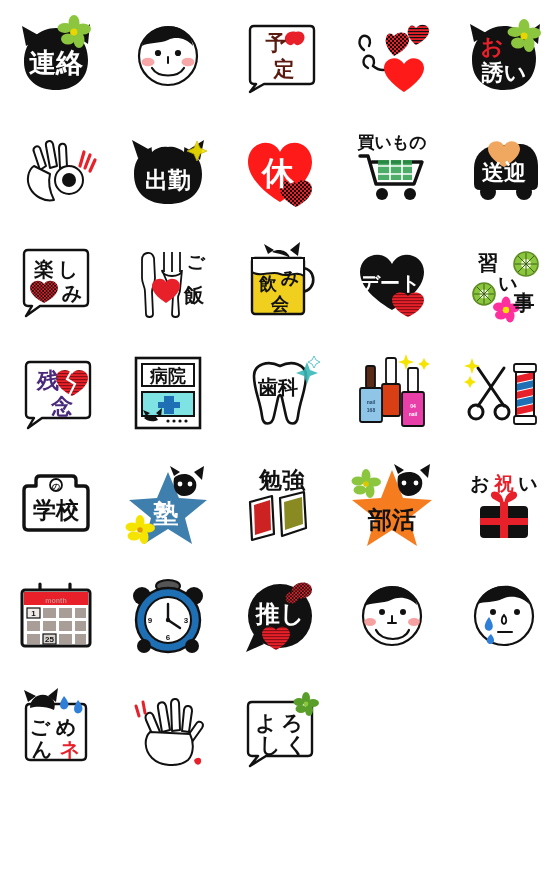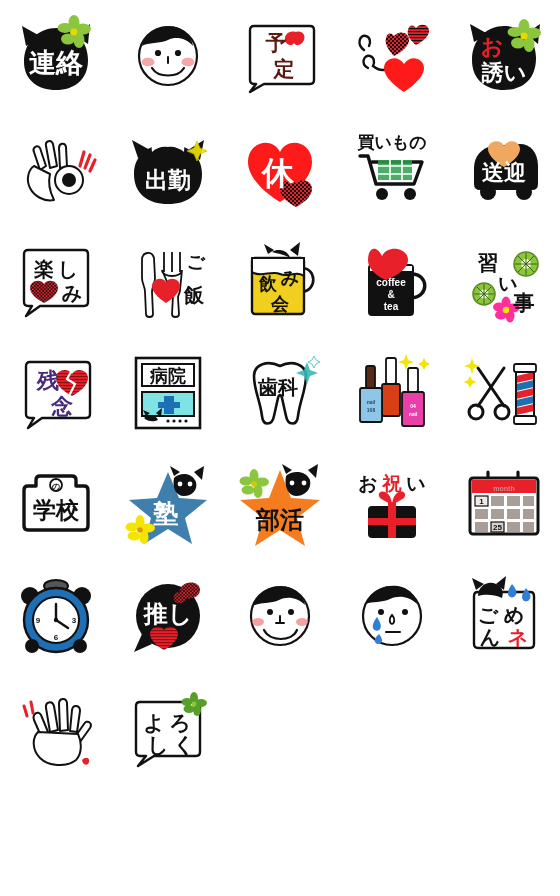--- a/index.html
+++ b/index.html
@@ -259,34 +259,36 @@
         <path d="M18 24 H70 V42 C62 36 54 44 46 40 C38 36 26 44 18 38 Z" fill="#ffffff" stroke="#111111" stroke-width="2"></path>
         <path d="M34 20 L30 10 L40 16 Z M56 16 L66 8 L64 22 Z" fill="#111111"></path>
         <path d="M38 18 C44 14 54 16 56 24 C50 20 44 20 38 18 Z" fill="#111111"></path>
         <text class="jp" x="34" y="56" font-size="18" fill="#111111" text-anchor="middle">飲</text>
         <text class="jp" x="56" y="50" font-size="18" fill="#111111" text-anchor="middle">み</text>
         <text class="jp" x="46" y="76" font-size="18" fill="#111111" text-anchor="middle">会</text>
       </svg>
     </div>
   </div>
 
-
-  <div class="cell">
-    <div class="art">
-      <svg viewBox="0 0 92 92" width="92" height="92">
-        <path d="M66 40 C82 40 84 62 66 64" fill="none" stroke="#111111" stroke-width="3.4"></path>
-        <rect x="22" y="30" width="46" height="52" rx="4" fill="#111111"></rect>
-        <rect x="24" y="32" width="42" height="5" fill="#ffffff"></rect>
-        <path d="M36 22 C42 10 62 14 62 26 C62 36 46 44 40 46 C34 44 22 36 22 26 C22 14 30 10 36 22 Z" fill="#e8202a"></path>
-        <text class="lat" x="45" y="52" font-size="10" fill="#ffffff" text-anchor="middle">coffee</text>
-        <text class="lat" x="45" y="64" font-size="10" fill="#ffffff" text-anchor="middle">&amp;</text>
-        <text class="lat" x="45" y="76" font-size="10" fill="#ffffff" text-anchor="middle">tea</text>
-      </svg>
-    </div>
-  </div>
+  <div class="cell">
+    <div class="art">
+      <svg viewBox="0 0 92 92" width="92" height="92">
+        <defs>
+          <pattern id="strp2" width="3" height="3" patternUnits="userSpaceOnUse">
+            <rect width="3" height="3" fill="#e8202a"></rect>
+              <rect width="3" height="1.2" fill="#8a0f14"></rect>
+          </pattern>
+        </defs>
+        <path d="M46 30 C54 14 78 20 78 38 C78 56 56 70 46 76 C36 70 14 56 14 38 C14 20 38 14 46 30 Z" fill="#111111"></path>
+        <path d="M62 62 C66 56 78 58 78 66 C78 74 68 80 62 83 C56 80 46 74 46 66 C46 58 58 56 62 62 Z" fill="url(#strp2)"></path>
+        <text class="jp" x="44" y="56" font-size="20" fill="#ffffff" text-anchor="middle">デート</text>
+      </svg>
+    </div>
+  </div>
+
 
   <div class="cell">
     <div class="art">
       <svg viewBox="0 0 92 92" width="92" height="92">
         <g>
           <circle cx="68" cy="30" r="12" fill="#8cc63f" stroke="#5e8c22" stroke-width="1.6"></circle>
           <circle cx="68" cy="30" r="5" fill="#eaf5c8"></circle>
           <g stroke="#2f5a10" stroke-width="0.9">
             <path d="M68 19 V41"></path>
               <path d="M57 30 H79"></path>
@@ -456,20 +458,35 @@
             <ellipse cx="4" cy="7" rx="4.5" ry="7"></ellipse>
               <ellipse cx="-6" cy="6" rx="6.5" ry="4.5"></ellipse>
             <ellipse cx="-8" cy="-3" rx="6.5" ry="4.5"></ellipse>
           </g>
           <circle cx="0" cy="0" r="2.8" fill="#e09a00"></circle>
         </g>
       </svg>
     </div>
   </div>
 
+  <div class="cell">
+    <div class="art">
+      <svg viewBox="0 0 92 92" width="92" height="92">
+        <text class="jp" x="48" y="30" font-size="23" fill="#111111" text-anchor="middle">勉強</text>
+        <g>
+          <path d="M16 44 L38 38 L40 76 L18 82 Z" fill="#ffffff" stroke="#111111" stroke-width="2.2" stroke-linejoin="round"></path>
+          <path d="M20 47 L36 42 L37 72 L21 77 Z" fill="#cc2222"></path>
+        </g>
+        <g>
+          <path d="M46 40 L70 34 L72 70 L48 78 Z" fill="#ffffff" stroke="#111111" stroke-width="2.2" stroke-linejoin="round"></path>
+          <path d="M50 44 L68 39 L69 66 L51 72 Z" fill="#8a8a22"></path>
+        </g>
+      </svg>
+    </div>
+  </div>
 
   <div class="cell">
     <div class="art">
       <svg viewBox="0 0 92 92" width="92" height="92">
         <path d="M46 12 L57 40 L86 42 L63 60 L71 88 L46 72 L21 88 L29 60 L6 42 L35 40 Z" fill="#f57c1f"></path>
         <path d="M52 18 C58 12 72 12 76 22 C78 32 70 38 62 38 C54 38 50 28 52 18 Z" fill="#111111"></path>
         <path d="M52 16 L48 6 L58 12 Z M74 12 L84 6 L82 20 Z" fill="#111111"></path>
         <g fill="#ffffff">
             <circle cx="58" cy="25" r="2.4"></circle>
             <circle cx="70" cy="25" r="2.4"></circle>

